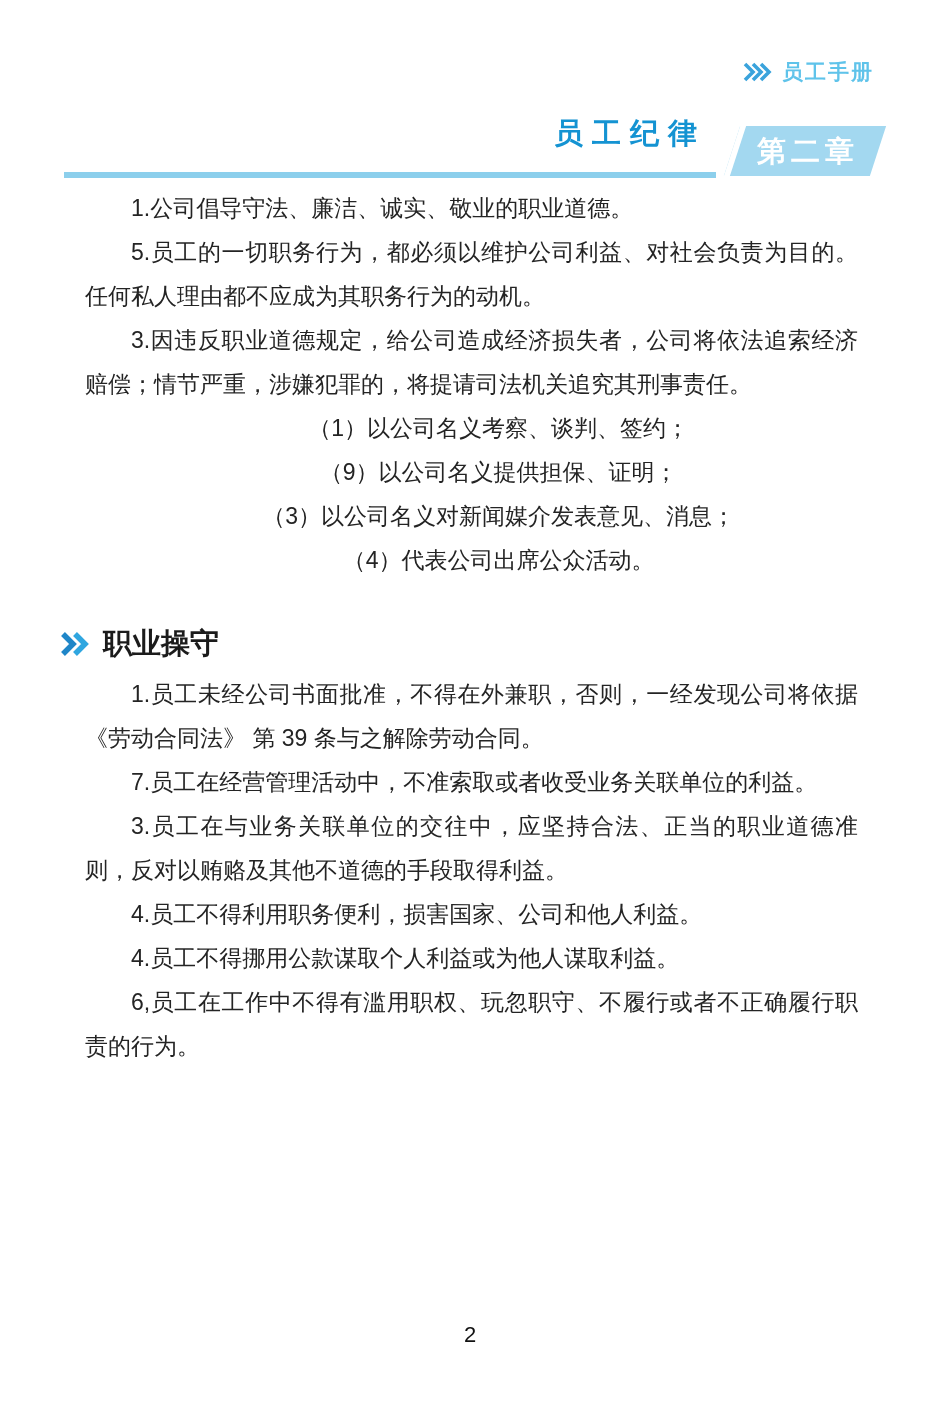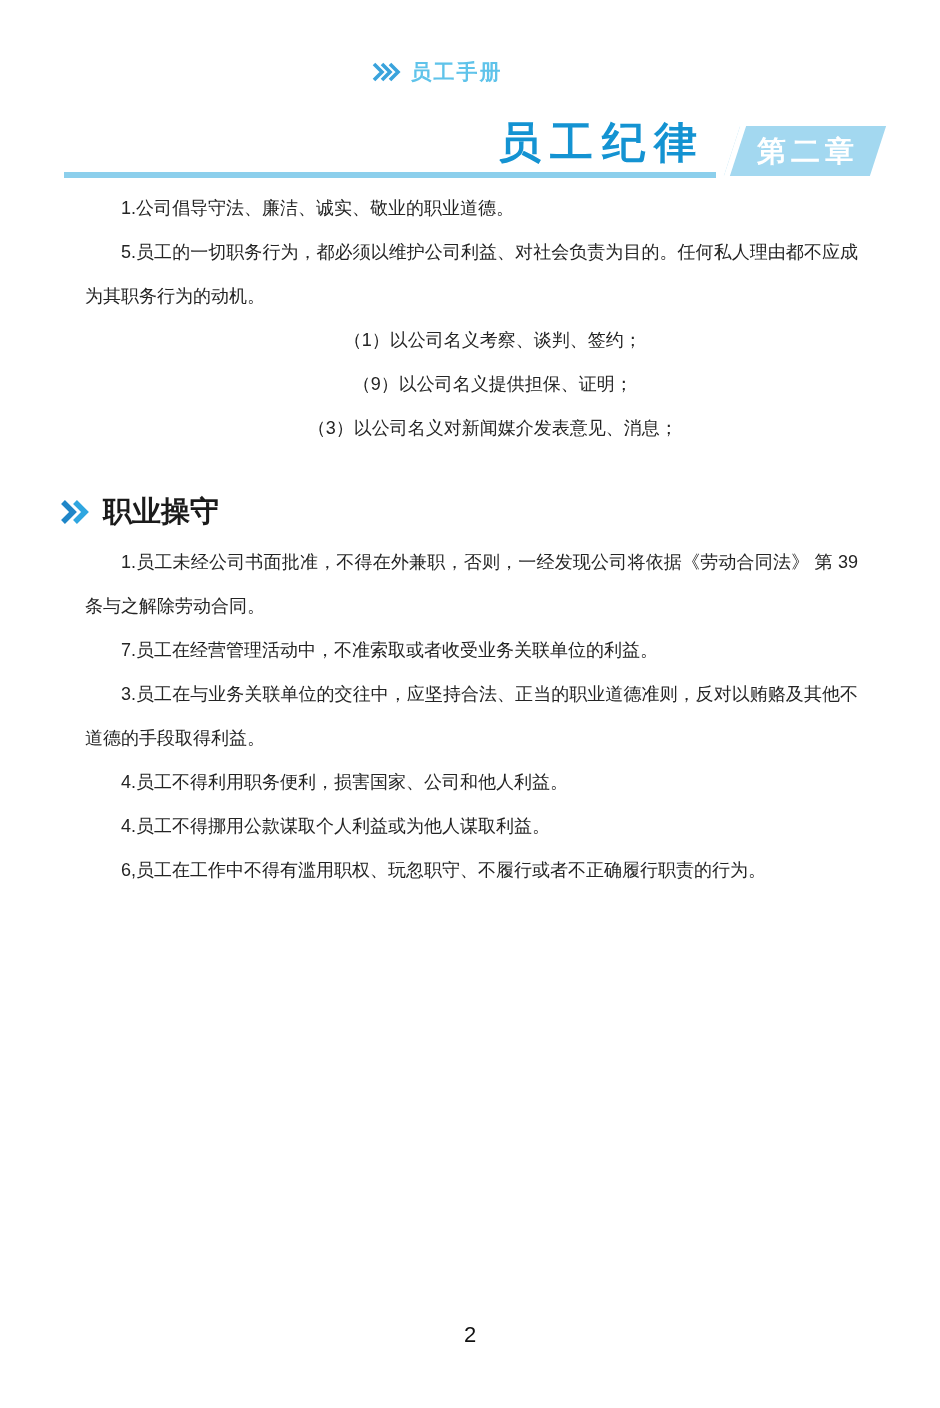--- a/index.html
+++ b/index.html
@@ -16,32 +16,32 @@
   *{box-sizing:border-box;margin:0;padding:0;}
   html,body{background:#fff;}
   body{
     width:940px;height:1408px;position:relative;overflow:hidden;
     background:var(--background);
     font-family:"Liberation Sans","DejaVu Sans",sans-serif;
     color:var(--text);
   }
   
   .topbar{
-    display:flex;justify-content:center;align-items:center;
+    display:flex;justify-content:flex-end;align-items:center;
     padding:58px 66px 0 0;gap:5px;
   }
   .brand-icon{display:inline-flex;align-items:center;color:var(--chevron-blue);}
   .brand-label{
     font-size:21px;font-weight:700;color:var(--brand-blue);letter-spacing:2px;
   }
   
   .chapter-row{position:relative;margin-top:24px;height:68px;}
   .chapter-title{
     position:absolute;right:234px;top:4px;
-    font-size:43px;font-weight:900;letter-spacing:9px;
+    font-size:29px;font-weight:900;letter-spacing:9px;
     color:var(--title-blue);white-space:nowrap;
   }
   .title-rule{
     position:absolute;left:64px;right:224px;bottom:0;height:6px;
     background:var(--rule-blue);
   }
   .chapter-badge{
     position:absolute;right:62px;top:16px;width:146px;height:50px;
     background:var(--badge-blue);transform:skewX(-18deg);
     border-left:6px solid #fff;
@@ -56,21 +56,21 @@
     display:flex;align-items:center;gap:11px;
     margin:32px 0 0 60px;
     font-size:29px;font-weight:800;color:#1b1b1b;
   }
   .section-heading.second{margin-top:42px;}
   .chev-icon{display:inline-flex;align-items:center;}
   .chev-dark{stroke:var(--chev-dark);}
   .chev-light{stroke:var(--chev-light);}
   .para-block{
     margin:8px 82px 0 85px;
-    font-size:18px;line-height:44px;text-align:justify;
+    font-size:23px;line-height:44px;text-align:justify;
   }
   .para-block p{text-indent:2em;}
   .para-block p.subitem{text-indent:2.35em;text-align:center;}
   
   .page-footer{
     position:absolute;top:1322px;left:0;width:100%;
     text-align:center;font-size:22px;color:#111;
   }
 </style>
 </head>
@@ -92,23 +92,25 @@
   <h1 class="chapter-title">员工纪律</h1>
   <div class="chapter-badge">
     <span>第二章</span>
   </div>
 </div>
 
 <section>
   <div class="para-block">
     <p>1.公司倡导守法、廉洁、诚实、敬业的职业道德。</p>
     <p>5.员工的一切职务行为，都必须以维护公司利益、对社会负责为目的。任何私人理由都不应成为其职务行为的动机。</p>
+    <p>3.因违反职业道德规定，给公司造成经济损失者，公司将依法追索经济赔偿；情节严重，涉嫌犯罪的，将提请司法机关追究其刑事责任。</p>
     <p class="subitem">（1）以公司名义考察、谈判、签约；</p>
     <p class="subitem">（9）以公司名义提供担保、证明；</p>
     <p class="subitem">（3）以公司名义对新闻媒介发表意见、消息；</p>
+    <p class="subitem">（4）代表公司出席公众活动。</p>
   </div>
 </section>
 
 <section>
   <h2 class="section-heading second">
     <span class="chev-icon">
       <svg width="32" height="28" viewBox="0 0 32 28" fill="none" stroke-width="5.5">
         <polyline class="chev-dark" points="3,4 13,14 3,24"></polyline>
         <polyline class="chev-light" points="15,4 25,14 15,24"></polyline>
       </svg>

